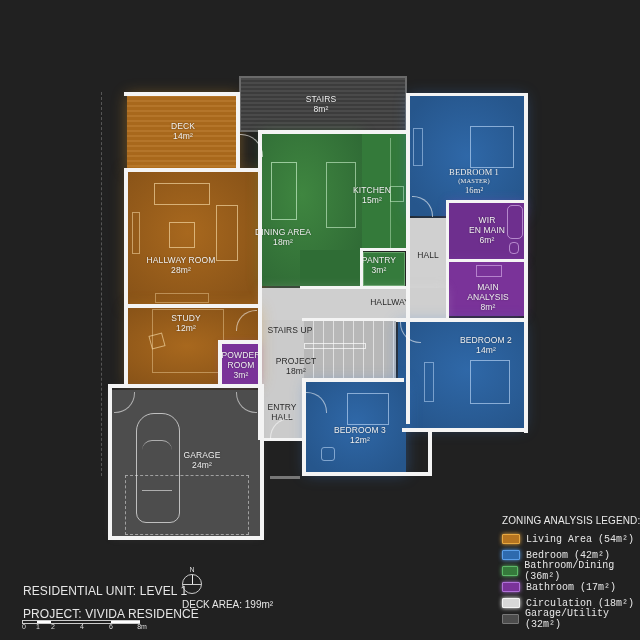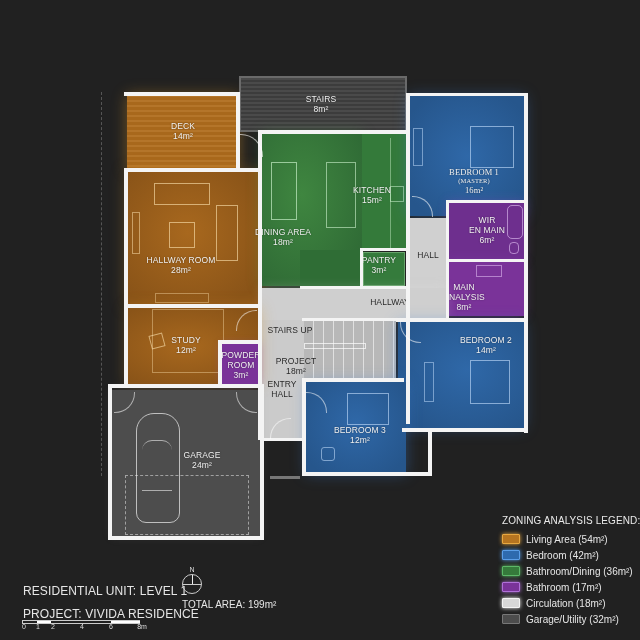--- a/index.html
+++ b/index.html
@@ -6,21 +6,21 @@
   body{width:640px;height:640px;background:#212121;position:relative;overflow:hidden;font-family:"Liberation Sans",sans-serif;color:#e8e8e8;}
   .plan{position:absolute;left:0;top:0;width:640px;height:640px;}
   .room{position:absolute;box-sizing:border-box;}
   .lbl{position:absolute;text-align:center;font-size:8.5px;line-height:10px;color:#f0f0f0;letter-spacing:0.1px;text-shadow:0 0 2px rgba(0,0,0,.4);white-space:nowrap;transform:translate(-50%,-50%);}
   .lbl .small{font-size:6.5px;line-height:8px;display:block;}
   .wall{position:absolute;background:#f4f4f4;}
   .legend{position:absolute;left:502px;top:515px;width:140px;}
   .legend-title{font-size:10px;color:#eaeaea;margin-bottom:5px;letter-spacing:0.1px;}
   .leg-row{display:flex;align-items:center;height:16px;}
   .leg-sw{width:18px;height:10px;margin-right:6px;border-radius:1px;box-sizing:border-box;}
-  .leg-text{font-size:10px;color:#e6e6e6;}
+  .leg-text{font-size:10px;color:#e6e6e6;font-family:Liberation Mono, monospace;}
   .info{position:absolute;left:23px;font-size:12px;color:#e6e6e6;letter-spacing:0.1px;}
   .scale{position:absolute;left:22px;top:620px;width:120px;}
   .scale-bar{position:relative;height:4px;border:1px solid #ccc;box-sizing:border-box;width:118px;}
   .scale-seg{position:absolute;top:0;height:2px;background:#fff;}
   .scale-tick{position:absolute;font-size:7px;color:#ddd;top:3px;transform:translateX(-50%);}
   .compass{position:absolute;left:182px;top:566px;}
   .total{position:absolute;left:182px;top:599px;font-size:10px;color:#e6e6e6;}
 </style>
 </head>
 <body>
@@ -80,21 +80,21 @@
 
   <div class="room" style="left:448px;top:202px;width:77px;height:58px;background:#6e2f8e;box-shadow:0 0 10px rgba(150,70,200,.4);"></div>
   <div style="position:absolute;left:507px;top:205px;width:14px;height:32px;border:1px solid rgba(240,210,255,.55);border-radius:5px;"></div>
   <div style="position:absolute;left:509px;top:242px;width:8px;height:10px;border:1px solid rgba(240,210,255,.55);border-radius:4px;"></div>
   <div class="lbl" style="left:487px;top:230px;">
     <span>WIR</span><br><span>EN MAIN</span><br><span>6m²</span>
   </div>
 
   <div class="room" style="left:448px;top:262px;width:77px;height:54px;background:#7a3399;box-shadow:0 0 10px rgba(150,70,200,.4);"></div>
   <div style="position:absolute;left:476px;top:265px;width:24px;height:10px;border:1px solid rgba(240,210,255,.5);"></div>
-  <div class="lbl" style="left:464px;top:297px;">
+  <div class="lbl" style="left:488px;top:297px;">
     <span>MAIN</span><br><span>ANALYSIS</span><br><span>8m²</span>
   </div>
 
   <div class="room" style="left:410px;top:218px;width:36px;height:100px;background:#d0d0d0;"></div>
   <div class="lbl" style="left:428px;top:255px;color:#2a2a2a;text-shadow:none;">
     <span>HALL</span>
   </div>
 
   <div class="room" style="left:262px;top:288px;width:184px;height:32px;background:#cfcfcf;box-shadow:0 0 12px rgba(230,230,230,.25);"></div>
   <div class="lbl" style="left:390px;top:302px;color:#2a2a2a;text-shadow:none;">
@@ -102,28 +102,28 @@
   </div>
   <div class="room" style="left:262px;top:320px;width:42px;height:120px;background:#cbcbcb;"></div>
   <div class="room" style="left:304px;top:320px;width:92px;height:60px;background:repeating-linear-gradient(90deg,#b8b8b8 0 9px,#e0e0e0 9px 10px);"></div>
   <div style="position:absolute;left:304px;top:343px;width:60px;height:4px;border:1px solid rgba(255,255,255,.7);"></div>
   <div class="lbl" style="left:290px;top:330px;color:#2a2a2a;text-shadow:none;">
     <span>STAIRS UP</span>
   </div>
   <div class="lbl" style="left:296px;top:366px;color:#2a2a2a;text-shadow:none;">
     <span>PROJECT</span><br><span>18m²</span>
   </div>
-  <div class="lbl" style="left:282px;top:389px;color:#2a2a2a;text-shadow:none;text-align:center;">
+  <div class="lbl" style="left:282px;top:412px;color:#2a2a2a;text-shadow:none;text-align:center;">
     <span>ENTRY</span><br><span>HALL</span>
   </div>
 
   <div class="room" style="left:127px;top:308px;width:133px;height:76px;background:radial-gradient(ellipse at 45% 50%,#a8681e,#8a5418 85%);box-shadow:0 0 14px rgba(220,150,40,.4);"></div>
   <div style="position:absolute;left:152px;top:309px;width:70px;height:62px;border:1px solid rgba(255,230,180,.4);"></div>
   <div style="position:absolute;left:150px;top:334px;width:12px;height:12px;border:1px solid rgba(255,230,180,.6);transform:rotate(-15deg);"></div>
-  <div class="lbl" style="left:186px;top:345px;">
+  <div class="lbl" style="left:186px;top:323px;">
     <span>STUDY</span><br><span>12m²</span>
   </div>
 
   <div class="room" style="left:221px;top:344px;width:39px;height:40px;background:#7a3399;box-shadow:0 0 8px rgba(150,70,200,.4);"></div>
   <div class="lbl" style="left:241px;top:365px;">
     <span>POWDER</span><br><span>ROOM</span><br><span>3m²</span>
   </div>
 
   <div class="room" style="left:398px;top:322px;width:126px;height:106px;background:radial-gradient(ellipse at 55% 45%,#2f68a8,#26568c 85%);box-shadow:0 0 14px rgba(60,130,220,.4);"></div>
   <div style="position:absolute;left:470px;top:360px;width:38px;height:42px;border:1px solid rgba(200,225,255,.6);"></div>
@@ -235,13 +235,13 @@
 </div>
 
 <div class="compass">
   <div style="font-size:7px;text-align:center;width:20px;color:#ddd;">N</div>
   <div style="width:18px;height:18px;border:1px solid #ccc;border-radius:50%;position:relative;margin-top:1px;">
     <div style="position:absolute;left:0;top:9px;width:18px;height:1px;background:#ccc;"></div>
     <div style="position:absolute;left:9px;top:0;width:1px;height:9px;background:#eee;"></div>
   </div>
 </div>
 
-<div class="total">TOTAL AREA: 199m²</div>
+<div class="total">DECK AREA: 199m²</div>
 
 </body></html>

